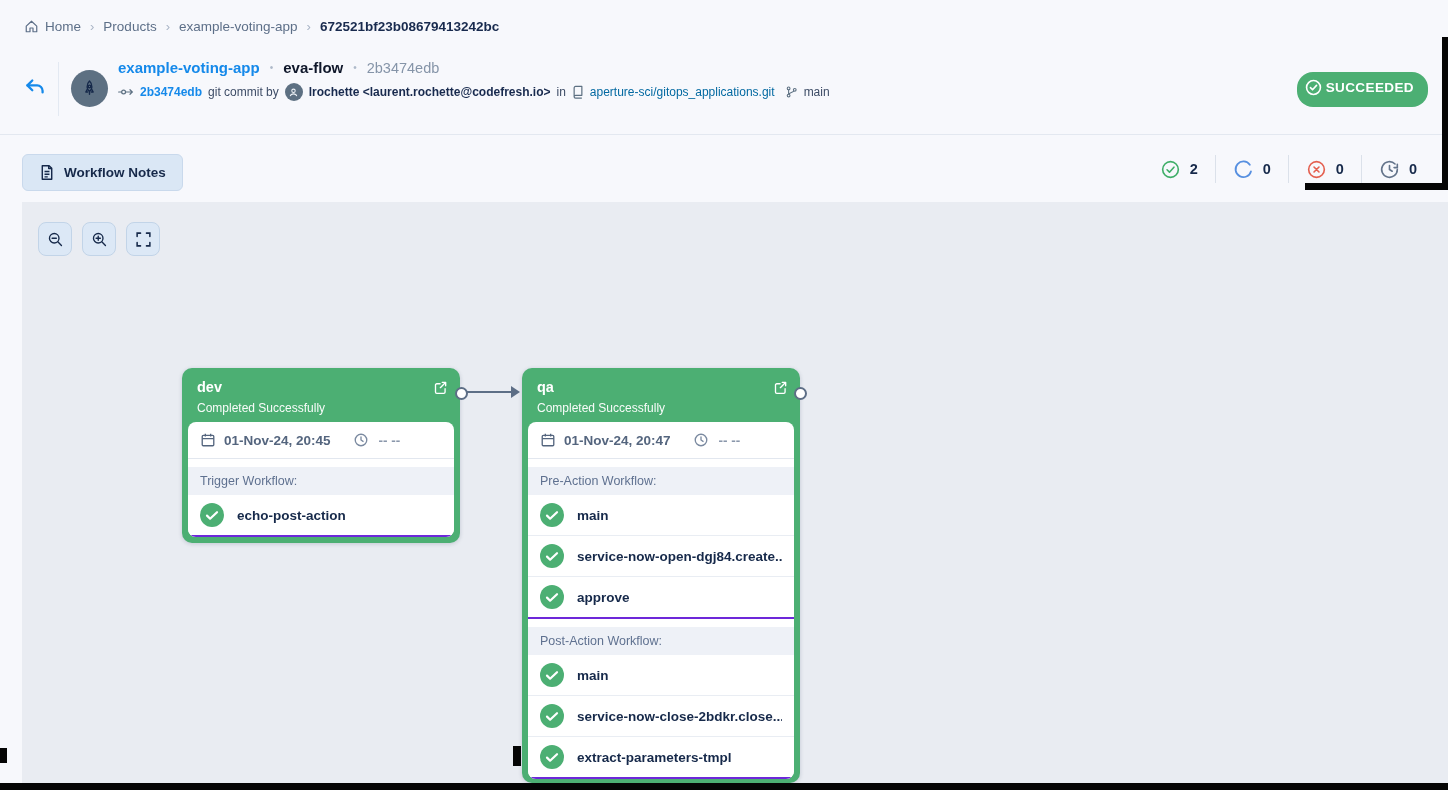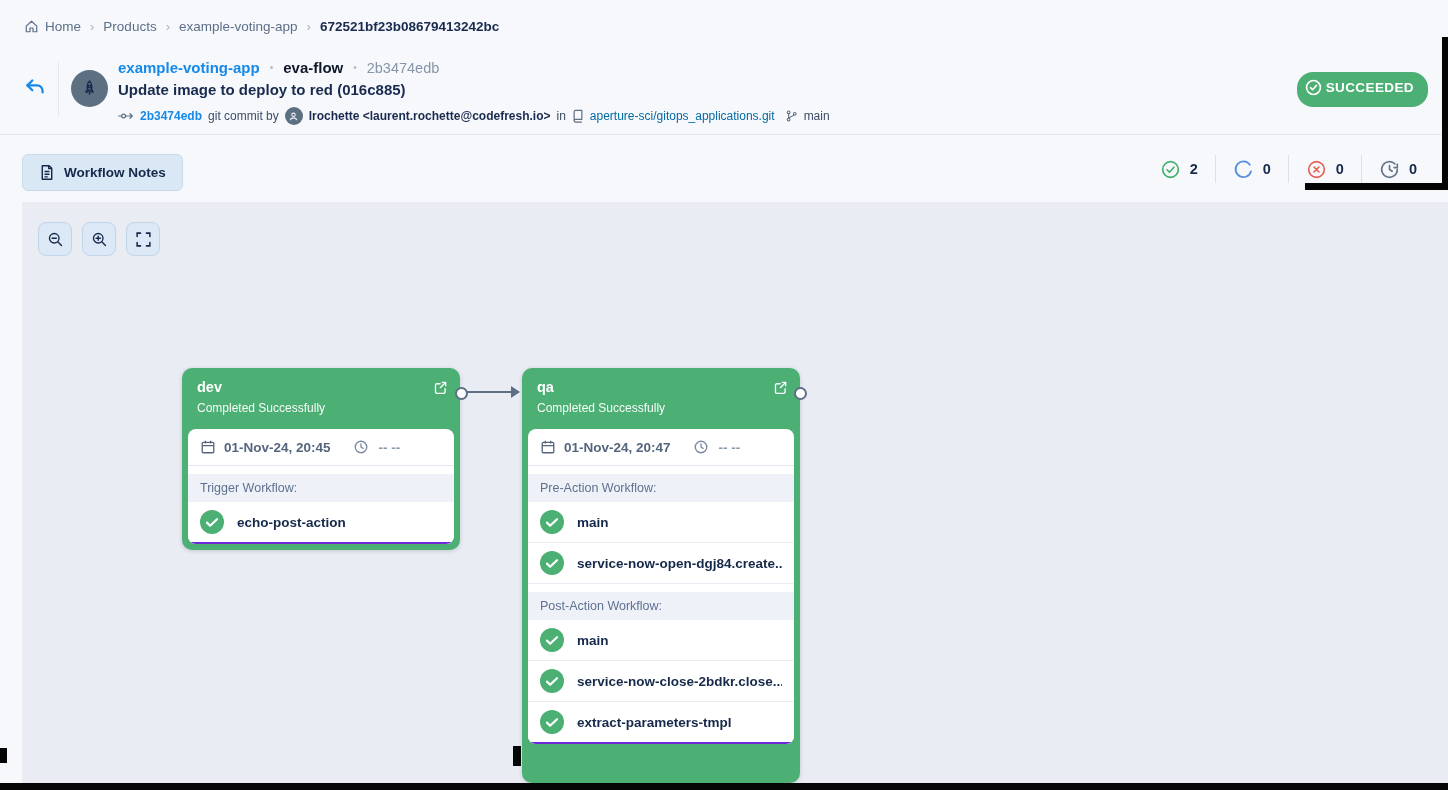--- a/index.html
+++ b/index.html
@@ -48,21 +48,21 @@
   .canvas{position:absolute;left:22px;top:202px;right:0;bottom:0;background:#e9ecf2;}
   .zoom-btn{position:absolute;top:20px;width:34px;height:34px;border-radius:8px;background:#dce8f6;
             border:1px solid #c2d4e8;display:flex;align-items:center;justify-content:center;cursor:pointer;box-sizing:border-box;}
   .zoom-btn.b1{left:16px;} .zoom-btn.b2{left:60px;} .zoom-btn.b3{left:104px;}
 
   
   .env-node{position:absolute;width:278px;background:#4caf73;border-radius:10px;box-sizing:border-box;
             box-shadow:0 1px 4px rgba(20,40,70,.18);z-index:2;}
   #node-dev{left:160px;top:166px;}
   #node-qa{left:500px;top:166px;height:415px;overflow:hidden;}
-  .node-header{position:relative;padding:11px 40px 14px 15px;color:#fff;}
+  .node-header{position:relative;padding:11px 40px 7px 15px;color:#fff;}
   .node-title{font-size:14.5px;font-weight:700;line-height:17px;}
   .node-status{font-size:12px;margin-top:5px;opacity:.96;}
   .ext-link{position:absolute;right:12px;top:12px;color:#fff;cursor:pointer;}
   .node-body{background:#fff;border-radius:8px;margin:0 6px 6px;overflow:hidden;}
   .date-row{display:flex;align-items:center;gap:8px;padding:10px 12px;border-bottom:1px solid #e2e7ef;
             color:#54657e;font-size:13.5px;font-weight:600;}
   .date-row .dur{color:#8a97ab;margin-left:2px;}
   .date-row .clock{margin-left:14px;}
   .section-label{background:#eef1f7;padding:7px 12px;font-size:12.5px;color:#5f7190;margin-top:8px;}
   .wf-row{display:flex;align-items:center;gap:13px;padding:8px 12px;border-bottom:1px solid #e9edf3;cursor:pointer;background:#fff;}
@@ -129,21 +129,20 @@
   </div>
 
   <div class="header-text">
     <div class="title-line">
       <span class="app-link">example-voting-app</span>
       <span class="dot-sep">•</span>
       <span class="flow-name">eva-flow</span>
       <span class="dot-sep">•</span>
       <span class="release-hash">2b3474edb</span>
     </div>
-    <div class="commit-title">Update image to deploy to red (016c885)</div>
     <div class="commit-line">
       <span>
         <svg width="16" height="12" viewBox="0 0 20 12" fill="none" stroke="#5d7082" stroke-width="1.5" stroke-linecap="round">
             <circle cx="7" cy="6" r="2.4"></circle>
             <path d="M0.8 6h3.8M9.4 6h8.2M15 3.2 17.9 6 15 8.8"></path>
           </svg>
       </span>
       <span class="commit-hash">2b3474edb</span>
       <span>git commit by</span>
       <span class="mini-avatar">
@@ -340,20 +339,29 @@
             </div>
             <div class="wf-row">
               <span class="check-badge">
                 <svg viewBox="0 0 24 24" width="24" height="24">
                   <circle cx="12" cy="12" r="12" fill="#4caf73"></circle>
                   <path d="M7 12.6l3.1 3.1L17 9.2" stroke="#fff" stroke-width="2.2" fill="none" stroke-linecap="round" stroke-linejoin="round"></path>
                 </svg>
               </span>
               <span class="wf-name">service-now-open-dgj84.create...</span>
             </div>
+            <div class="wf-row last">
+              <span class="check-badge">
+                <svg viewBox="0 0 24 24" width="24" height="24">
+                  <circle cx="12" cy="12" r="12" fill="#4caf73"></circle>
+                  <path d="M7 12.6l3.1 3.1L17 9.2" stroke="#fff" stroke-width="2.2" fill="none" stroke-linecap="round" stroke-linejoin="round"></path>
+                </svg>
+              </span>
+              <span class="wf-name">approve</span>
+            </div>
             <div class="section-label">Post-Action Workflow:</div>
             <div class="wf-row">
               <span class="check-badge">
                 <svg viewBox="0 0 24 24" width="24" height="24">
                   <circle cx="12" cy="12" r="12" fill="#4caf73"></circle>
                   <path d="M7 12.6l3.1 3.1L17 9.2" stroke="#fff" stroke-width="2.2" fill="none" stroke-linecap="round" stroke-linejoin="round"></path>
                 </svg>
               </span>
               <span class="wf-name">main</span>
             </div>

